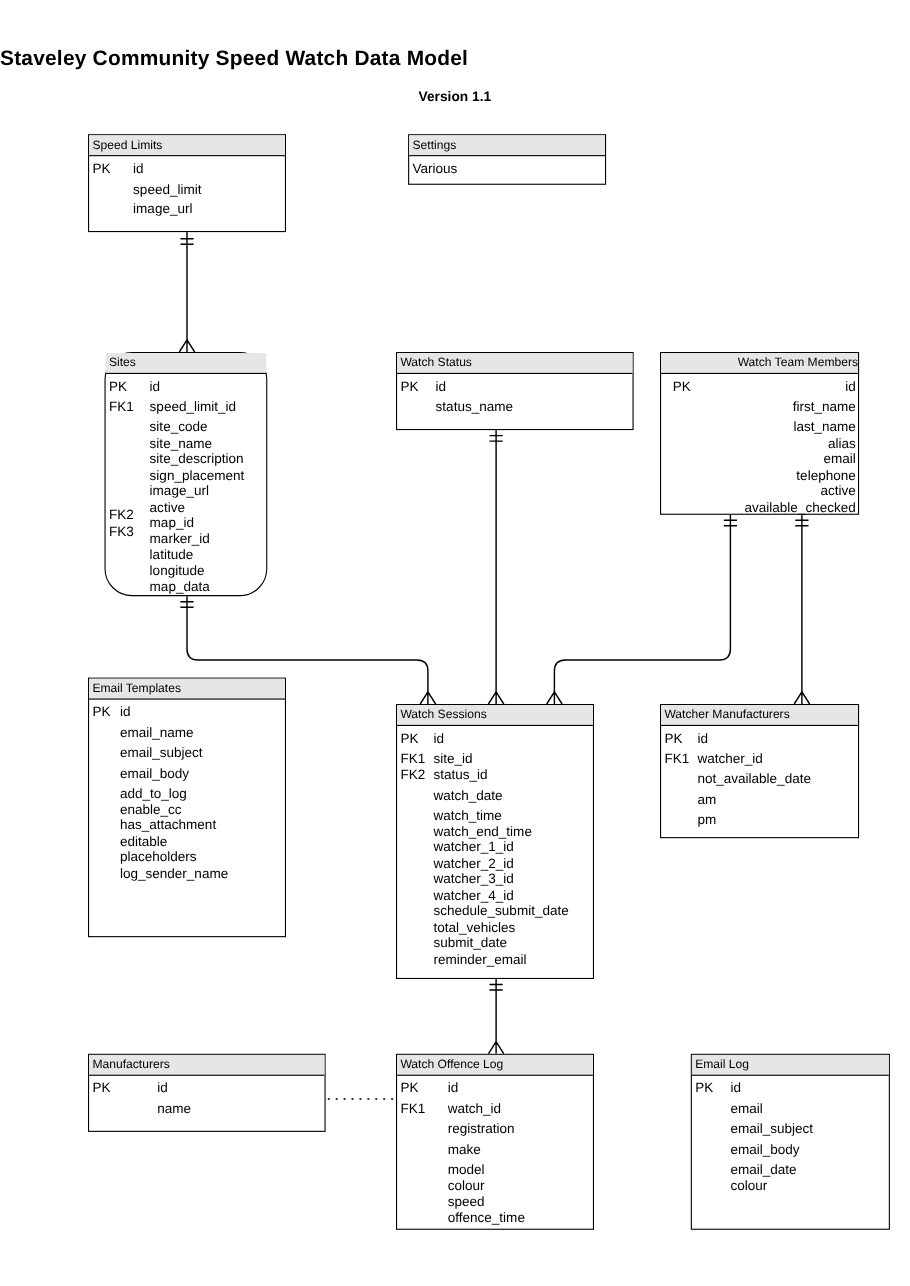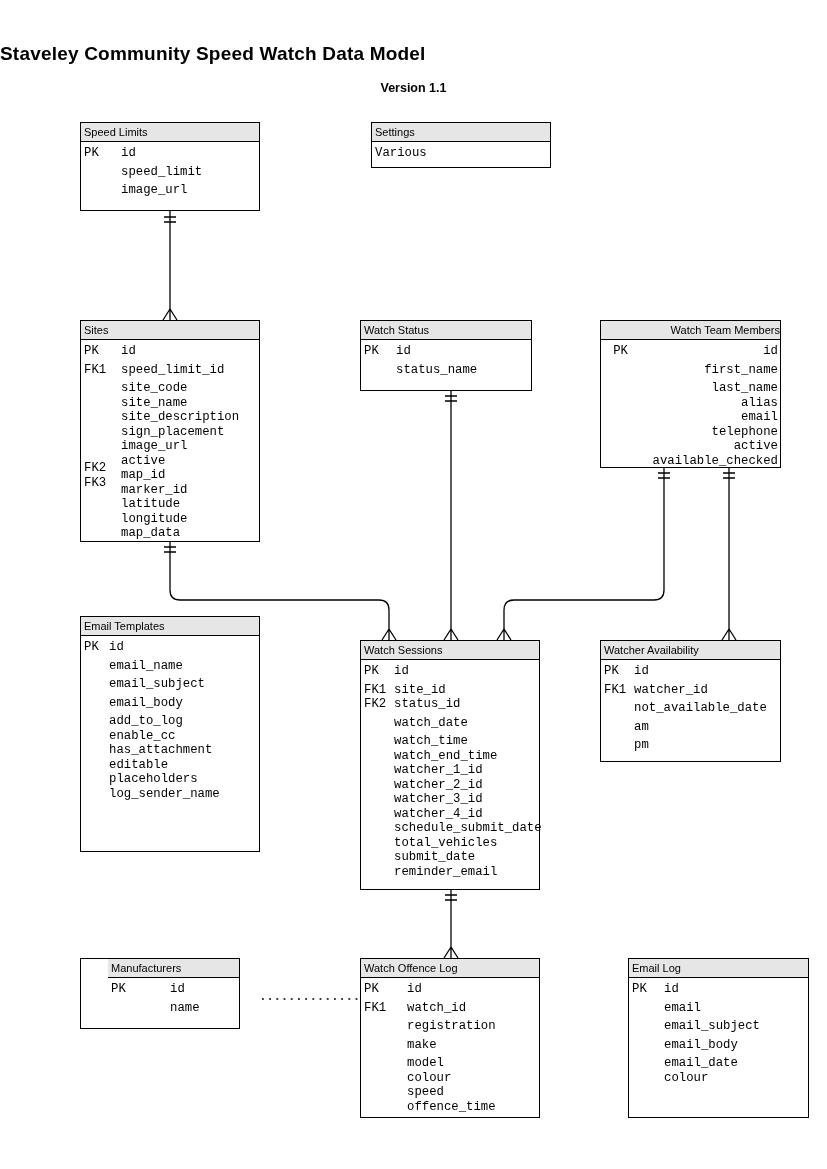--- a/index.html
+++ b/index.html
@@ -20,21 +20,21 @@
   svg.connectors { position:absolute; left:0; top:0; }
   .entity {
     position:absolute; box-sizing:border-box;
     border:1px solid #000; background:#fff;
   }
   .entity-header {
     height:18px; line-height:18px; background:#e6e6e6;
     border-bottom:1px solid #000; padding-left:3px;
     font-size:11px; white-space:nowrap; overflow:hidden;
   }
-  .entity-body { padding:4px 2px 0 3px;font-family:Liberation Mono, monospace; }
+  .entity-body { padding:4px 2px 0 3px; }
   .row { display:flex; height:14.5px; line-height:14.5px; font-size:12.3px; white-space:nowrap; }
   .row.gap { margin-top:4px; }
   .key { flex:none; width:var(--kw,30px); }
   .key.ko { position:relative; top:-7px; }
   .fname { flex:1; }
 </style>
 </head>
 <body>
 
 <div class="page-title">Staveley Community Speed Watch Data Model</div>
@@ -104,21 +104,21 @@
 <div class="entity" style="left:360px; top:122px; width:180px; height:46px;margin-left:11px; --kw:0px;">
   <div class="entity-header">Settings</div>
   <div class="entity-body">
       <div class="row">
         <span class="key"></span>
         <span class="fname">Various</span>
       </div>
     </div>
 </div>
 
-<div class="entity" style="left:80px; top:320px; width:180px; height:222px; --kw:37px;">
+<div class="entity" style="left:95px; top:320px; width:148px; height:222px;border-radius:25px; --kw:37px;">
   <div class="entity-header">Sites</div>
   <div class="entity-body">
       <div class="row">
         <span class="key">PK</span>
         <span class="fname">id</span>
       </div>
       <div class="row gap">
         <span class="key">FK1</span>
         <span class="fname">speed_limit_id</span>
       </div>
@@ -162,21 +162,21 @@
         <span class="key"></span>
         <span class="fname">longitude</span>
       </div>
       <div class="row">
         <span class="key"></span>
         <span class="fname">map_data</span>
       </div>
     </div>
 </div>
 
-<div class="entity" style="left:360px; top:320px; width:172px; height:71px; --kw:32px;">
+<div class="entity" style="left:360px; top:320px; width:216px; height:71px; --kw:32px;">
   <div class="entity-header">Watch Status</div>
   <div class="entity-body">
       <div class="row">
         <span class="key">PK</span>
         <span class="fname">id</span>
       </div>
       <div class="row gap">
         <span class="key"></span>
         <span class="fname">status_name</span>
       </div>
@@ -323,21 +323,21 @@
         <span class="fname">submit_date</span>
       </div>
       <div class="row">
         <span class="key"></span>
         <span class="fname">reminder_email</span>
       </div>
     </div>
 </div>
 
 <div class="entity" style="left:600px; top:640px; width:181px; height:122px; --kw:30px;">
-  <div class="entity-header">Watcher Availability</div>
+  <div class="entity-header">Watcher Manufacturers</div>
   <div class="entity-body">
       <div class="row">
         <span class="key">PK</span>
         <span class="fname">id</span>
       </div>
       <div class="row gap">
         <span class="key">FK1</span>
         <span class="fname">watcher_id</span>
       </div>
       <div class="row gap">
@@ -348,21 +348,21 @@
         <span class="key"></span>
         <span class="fname">am</span>
       </div>
       <div class="row gap">
         <span class="key"></span>
         <span class="fname">pm</span>
       </div>
     </div>
 </div>
 
-<div class="entity" style="left:80px; top:958px; width:160px; height:71px;padding-left:27px; --kw:59px;">
+<div class="entity" style="left:80px; top:958px; width:216px; height:71px; --kw:59px;">
   <div class="entity-header">Manufacturers</div>
   <div class="entity-body">
       <div class="row">
         <span class="key">PK</span>
         <span class="fname">id</span>
       </div>
       <div class="row gap">
         <span class="key"></span>
         <span class="fname">name</span>
       </div>

